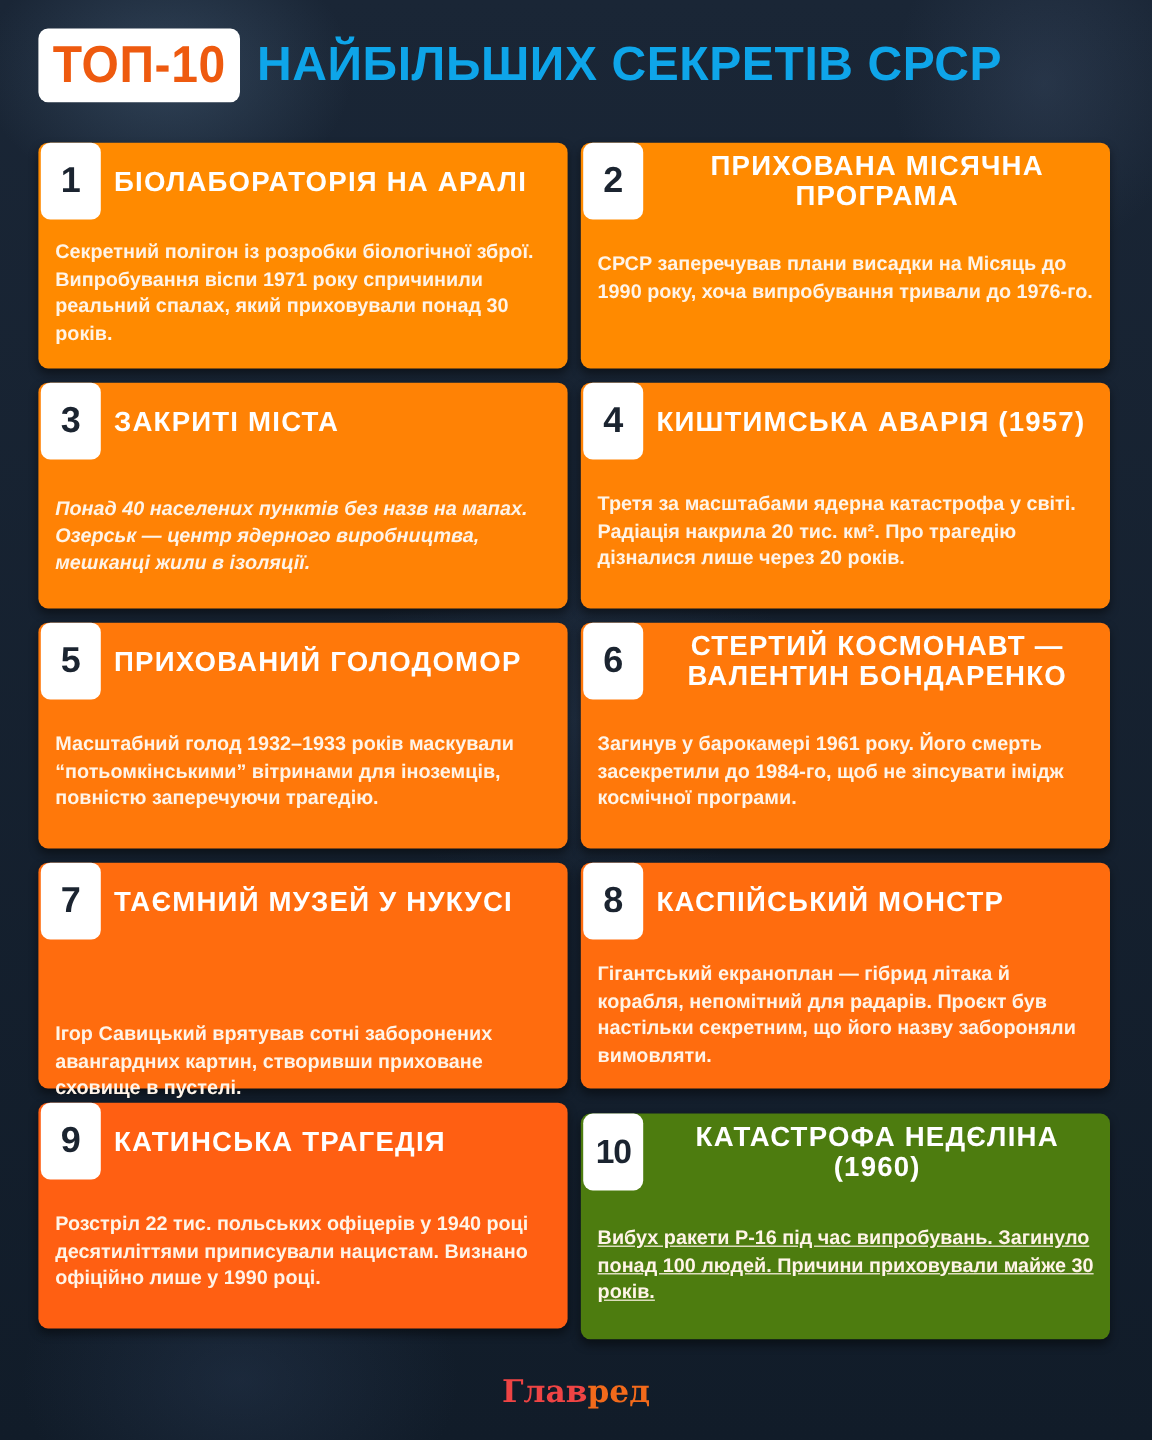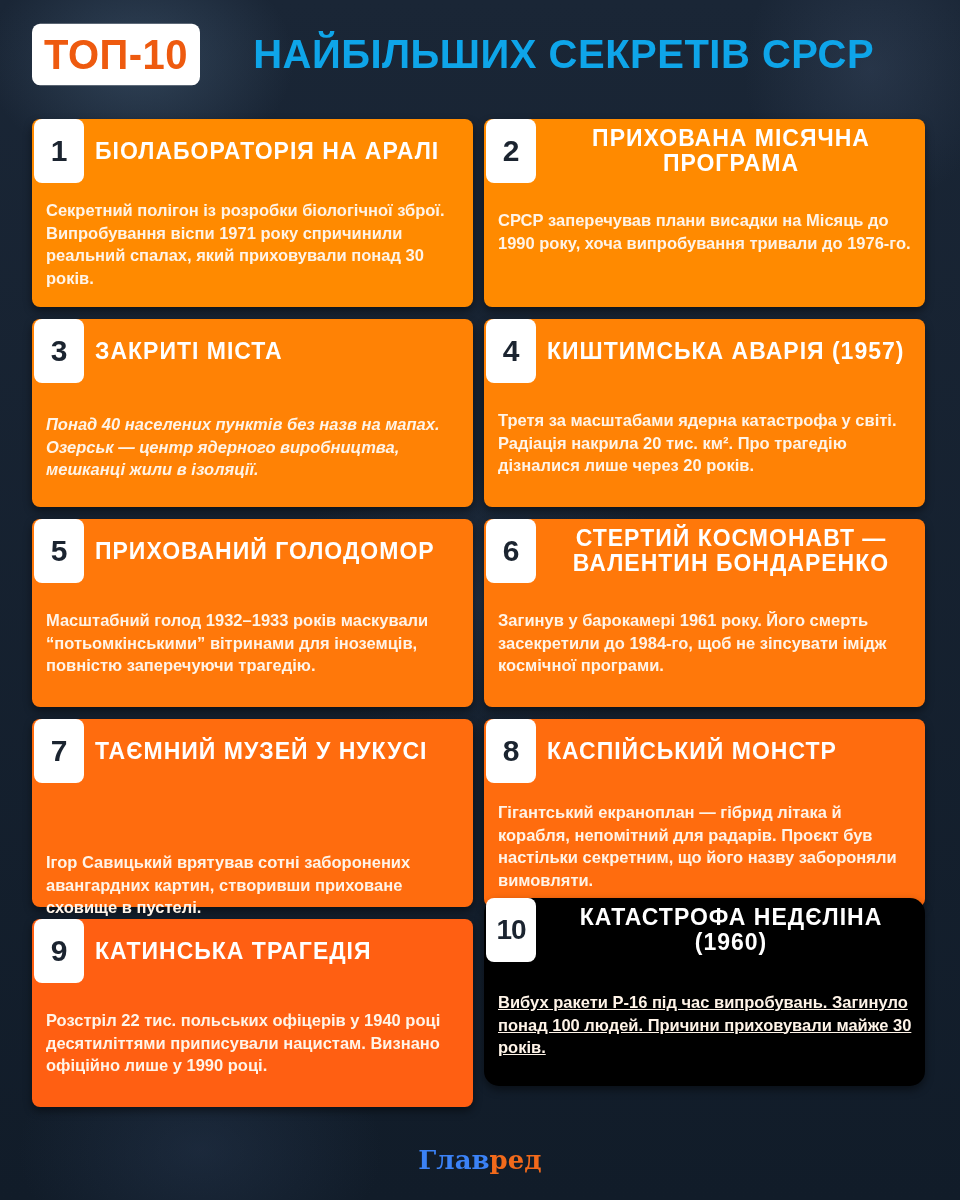--- a/index.html
+++ b/index.html
@@ -13,21 +13,21 @@
     position: absolute; inset: 0;
     background:
       radial-gradient(ellipse 220px 160px at 140px 60px, rgba(90,120,150,0.35), transparent 70%),
       radial-gradient(ellipse 180px 200px at 870px 70px, rgba(80,100,130,0.25), transparent 70%),
       radial-gradient(ellipse 300px 200px at 480px 600px, rgba(60,80,110,0.25), transparent 70%),
       radial-gradient(ellipse 260px 180px at 200px 1150px, rgba(50,70,100,0.3), transparent 70%),
       linear-gradient(180deg, #1a2636 0%, #111c29 100%);
   }
   .header {
     position: absolute; left: 32px; top: 25px; height: 58px;
-    display: flex; align-items: center; gap: 39px;
+    display: flex; align-items: center;
   }
   .top-badge {
     background: #ffffff; border-radius: 8px;
     height: 57px; padding: 0 12px;
     display: flex; align-items: center;
     color: #ee5a0f; font-weight: 700; font-size: 40px; letter-spacing: 0.5px;
     transform: scaleY(1.08);
   }
   .title {
     color: #0ea5e9; font-weight: 700; font-size: 40px; margin-left: 14px;
@@ -58,21 +58,21 @@
     position: absolute; left: 14px; right: 10px; top: 78px;
     font-size: 16.5px; line-height: 22.5px; font-weight: 700;
     color: #fff4e8;
   }
   .logo {
     position: absolute; left: 0; right: 0; top: 1145px;
     text-align: center;
     font-family: "DejaVu Serif", "Liberation Serif", serif;
     font-size: 26px; font-weight: 700;
   }
-  .logo .a { color: #3b82f6; }
+  .logo .a { color: #ef4444; }
   .logo .b { color: #f26a1b; }
 </style>
 </head>
 <body>
 
 <div class="bg"></div>
 
 <div class="header">
   <div class="top-badge">ТОП-10</div>
   <div class="title">НАЙБІЛЬШИХ СЕКРЕТІВ СРСР</div>
@@ -120,21 +120,21 @@
   <div class="num">8</div>
   <div class="card-title">КАСПІЙСЬКИЙ МОНСТР</div>
   <div class="card-body" style="top:82px;">Гігантський екраноплан — гібрид літака й корабля, непомітний для радарів. Проєкт був настільки секретним, що його назву забороняли вимовляти.</div>
 </div>
 
 <div class="card" style="left:32px;top:919px;background:#ff5f12;">
   <div class="num">9</div>
   <div class="card-title">КАТИНСЬКА ТРАГЕДІЯ</div>
   <div class="card-body" style="top:90px;">Розстріл 22 тис. польських офіцерів у 1940 році десятиліттями приписували нацистам. Визнано офіційно лише у 1990 році.</div>
 </div>
-<div class="card" style="left:484px;top:898px;background:#000000;border-radius:15px;">
+<div class="card" style="left:484px;top:928px;background:#4d7c0f;">
   <div class="num wide">10</div>
   <div class="card-title">КАТАСТРОФА НЕДЄЛІНА (1960)</div>
   <div class="card-body" style="top:93px;text-decoration:underline;">Вибух ракети Р-16 під час випробувань. Загинуло понад 100 людей. Причини приховували майже 30 років.</div>
 </div>
 
 <div class="logo">
   <span class="a">Глав</span><span class="b">ред</span>
 </div>
 
 </body></html>

